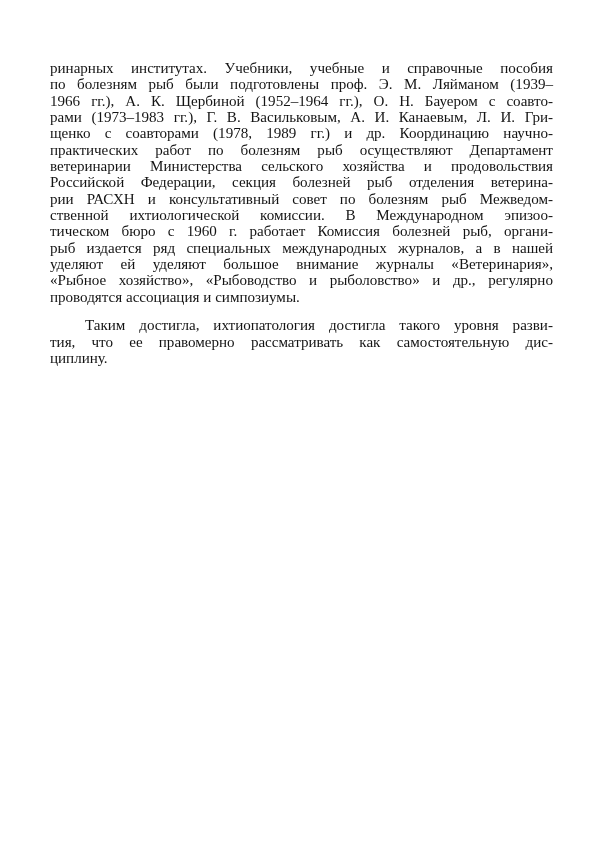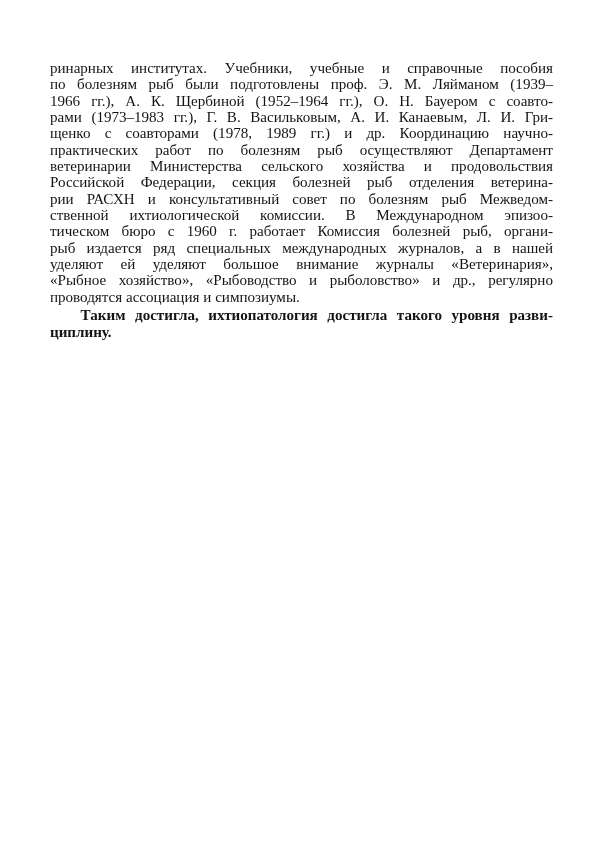--- a/index.html
+++ b/index.html
@@ -49,22 +49,21 @@
   .para .ln.j {
     display: flex;
     justify-content: space-between;
     white-space: normal;
   }
   .para .ln.j > span {
     white-space: pre;
   }
 
   .para.second {
-    margin-top: 2px;
-    font-weight: bold;
+    margin-top: 12px;
   }
 
   .indent {
     display: inline-block;
     width: 21px;
   }
 </style>
 </head>
 <body>
 
@@ -227,17 +226,27 @@
       <span class="ln j">
           <span class="indent"></span>
           <span>Таким</span>
           <span>достигла,</span>
           <span>ихтиопатология</span>
           <span>достигла</span>
           <span>такого</span>
           <span>уровня</span>
           <span>разви-</span>
         </span>
+      <span class="ln j">
+          <span>тия,</span>
+          <span>что</span>
+          <span>ее</span>
+          <span>правомерно</span>
+          <span>рассматривать</span>
+          <span>как</span>
+          <span>самостоятельную</span>
+          <span>дис-</span>
+        </span>
       <span class="ln">циплину.</span>
     </p>
 
   </div>
 </div>
 
 </body></html>

